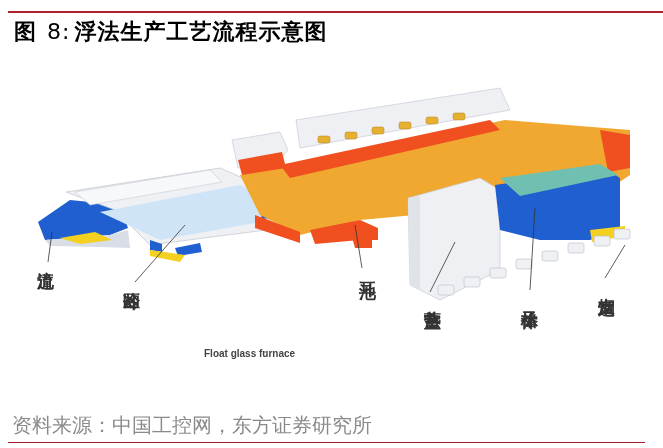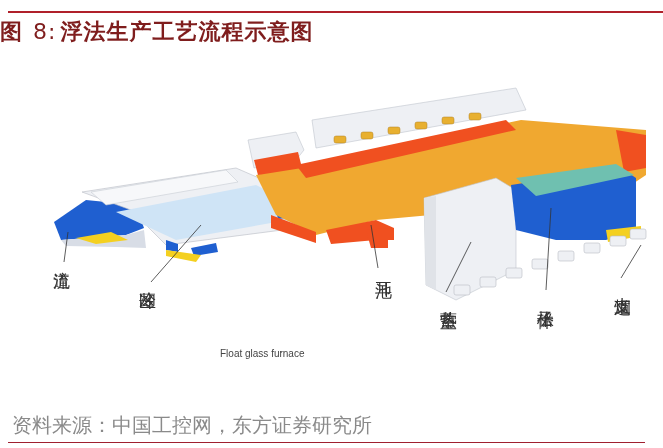--- a/index.html
+++ b/index.html
@@ -1,22 +1,22 @@
 <!DOCTYPE html>
 <html><head>
 <meta charset="utf-8">
 <style>
   html, body { margin: 0; padding: 0; background: #ffffff; }
   body { width: 663px; height: 448px; position: relative; overflow: hidden;
          font-family: "DejaVu Sans", "Liberation Sans", sans-serif; }
   .top-rule { position: absolute; left: 8px; right: 0; top: 11px; height: 2px; background: #b0202a; }
-  .title { position: absolute; left: 0; top: 17px; font-size: 22px; font-weight: bold;
-           color: #7f1d1d; letter-spacing: 1px; white-space: nowrap; }
+  .title { position: absolute; left: 14px; top: 17px; font-size: 22px; font-weight: bold;
+           color: #000000; letter-spacing: 1px; white-space: nowrap; }
   .title .num { margin: 0 4px 0 10px; font-weight: normal; }
-  .figure { position: absolute; left: 16px; top: 50px; width: 546px; height: 340px; }
+  .figure { position: absolute; left: 0; top: 50px; width: 546px; height: 340px; font-weight: bold; }
   .figure svg { position: absolute; left: 0; top: 0; }
   .label { position: absolute; font-size: 17px; color: #333; line-height: 20px;
            writing-mode: vertical-rl; text-orientation: upright; letter-spacing: 1px; }
   .caption { position: absolute; left: 204px; top: 298px; font-size: 10px; color: #444;
              font-family: "Liberation Sans", sans-serif; }
   .source { position: absolute; left: 12px; top: 412px; font-size: 20px; color: #8a8a8a; white-space: nowrap; }
   .bottom-rule { position: absolute; left: 8px; right: 18px; top: 442px; height: 1px; background: #a02030; }
 </style>
 </head>
 <body>

